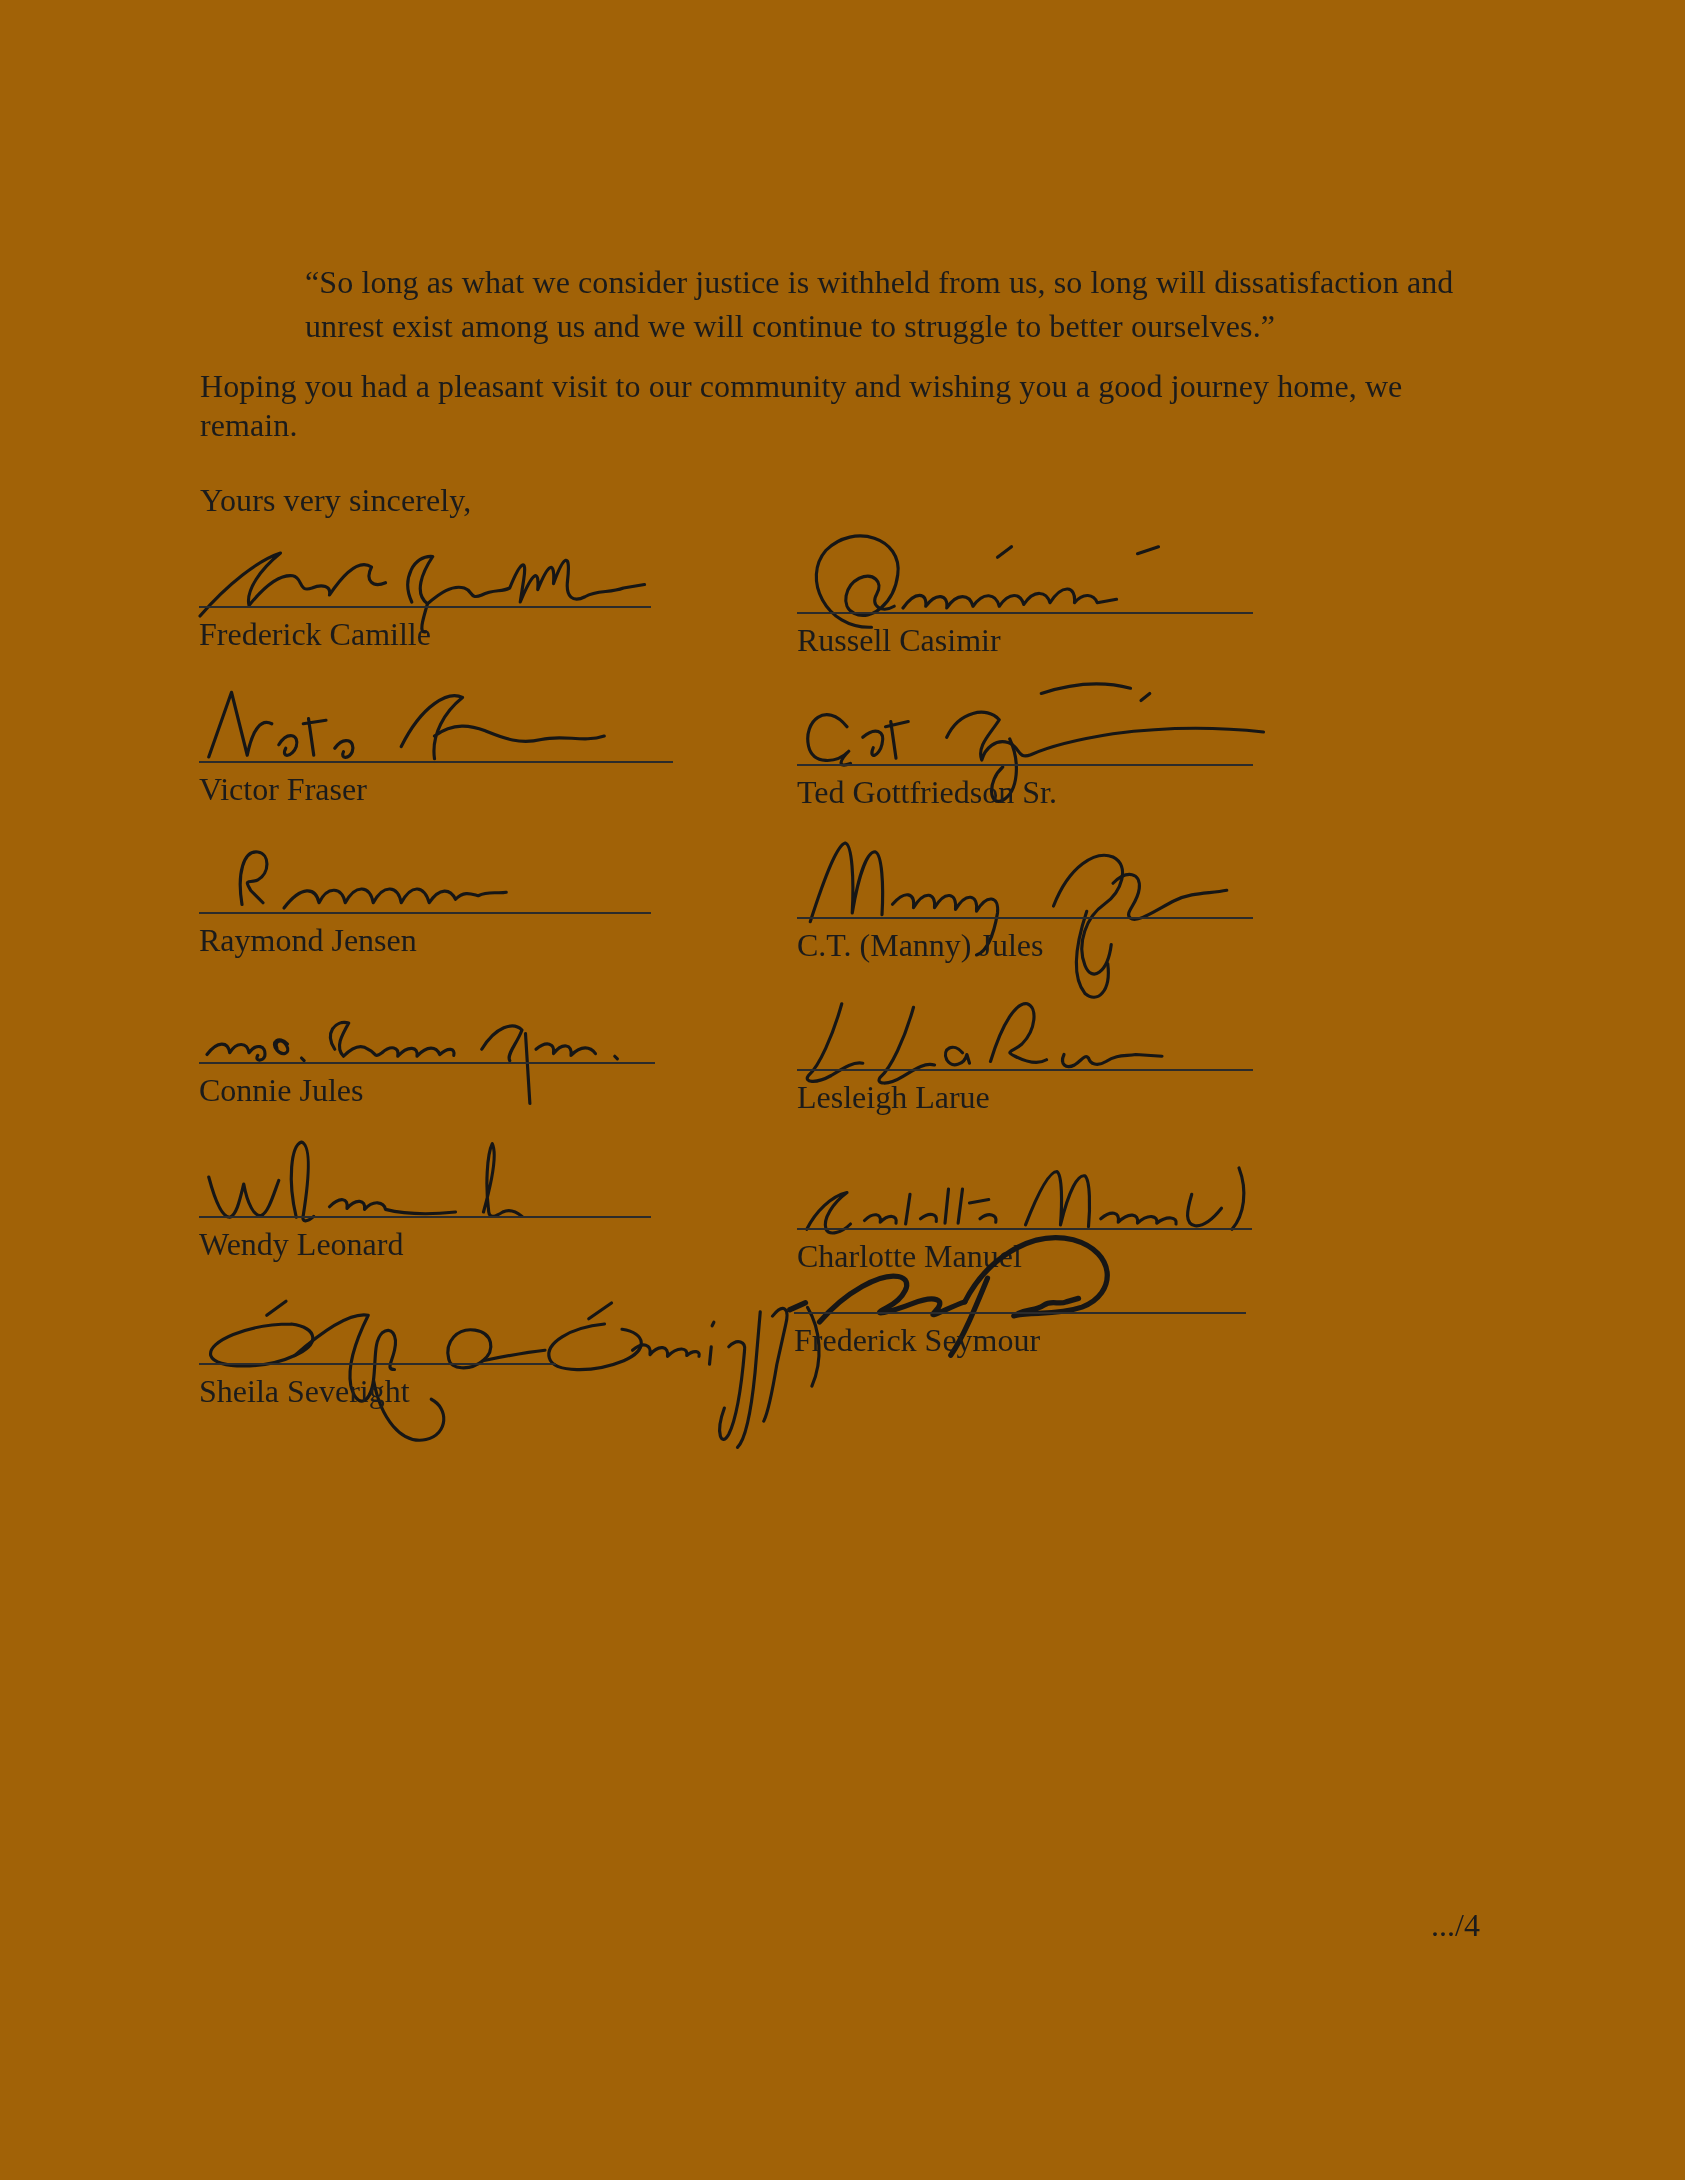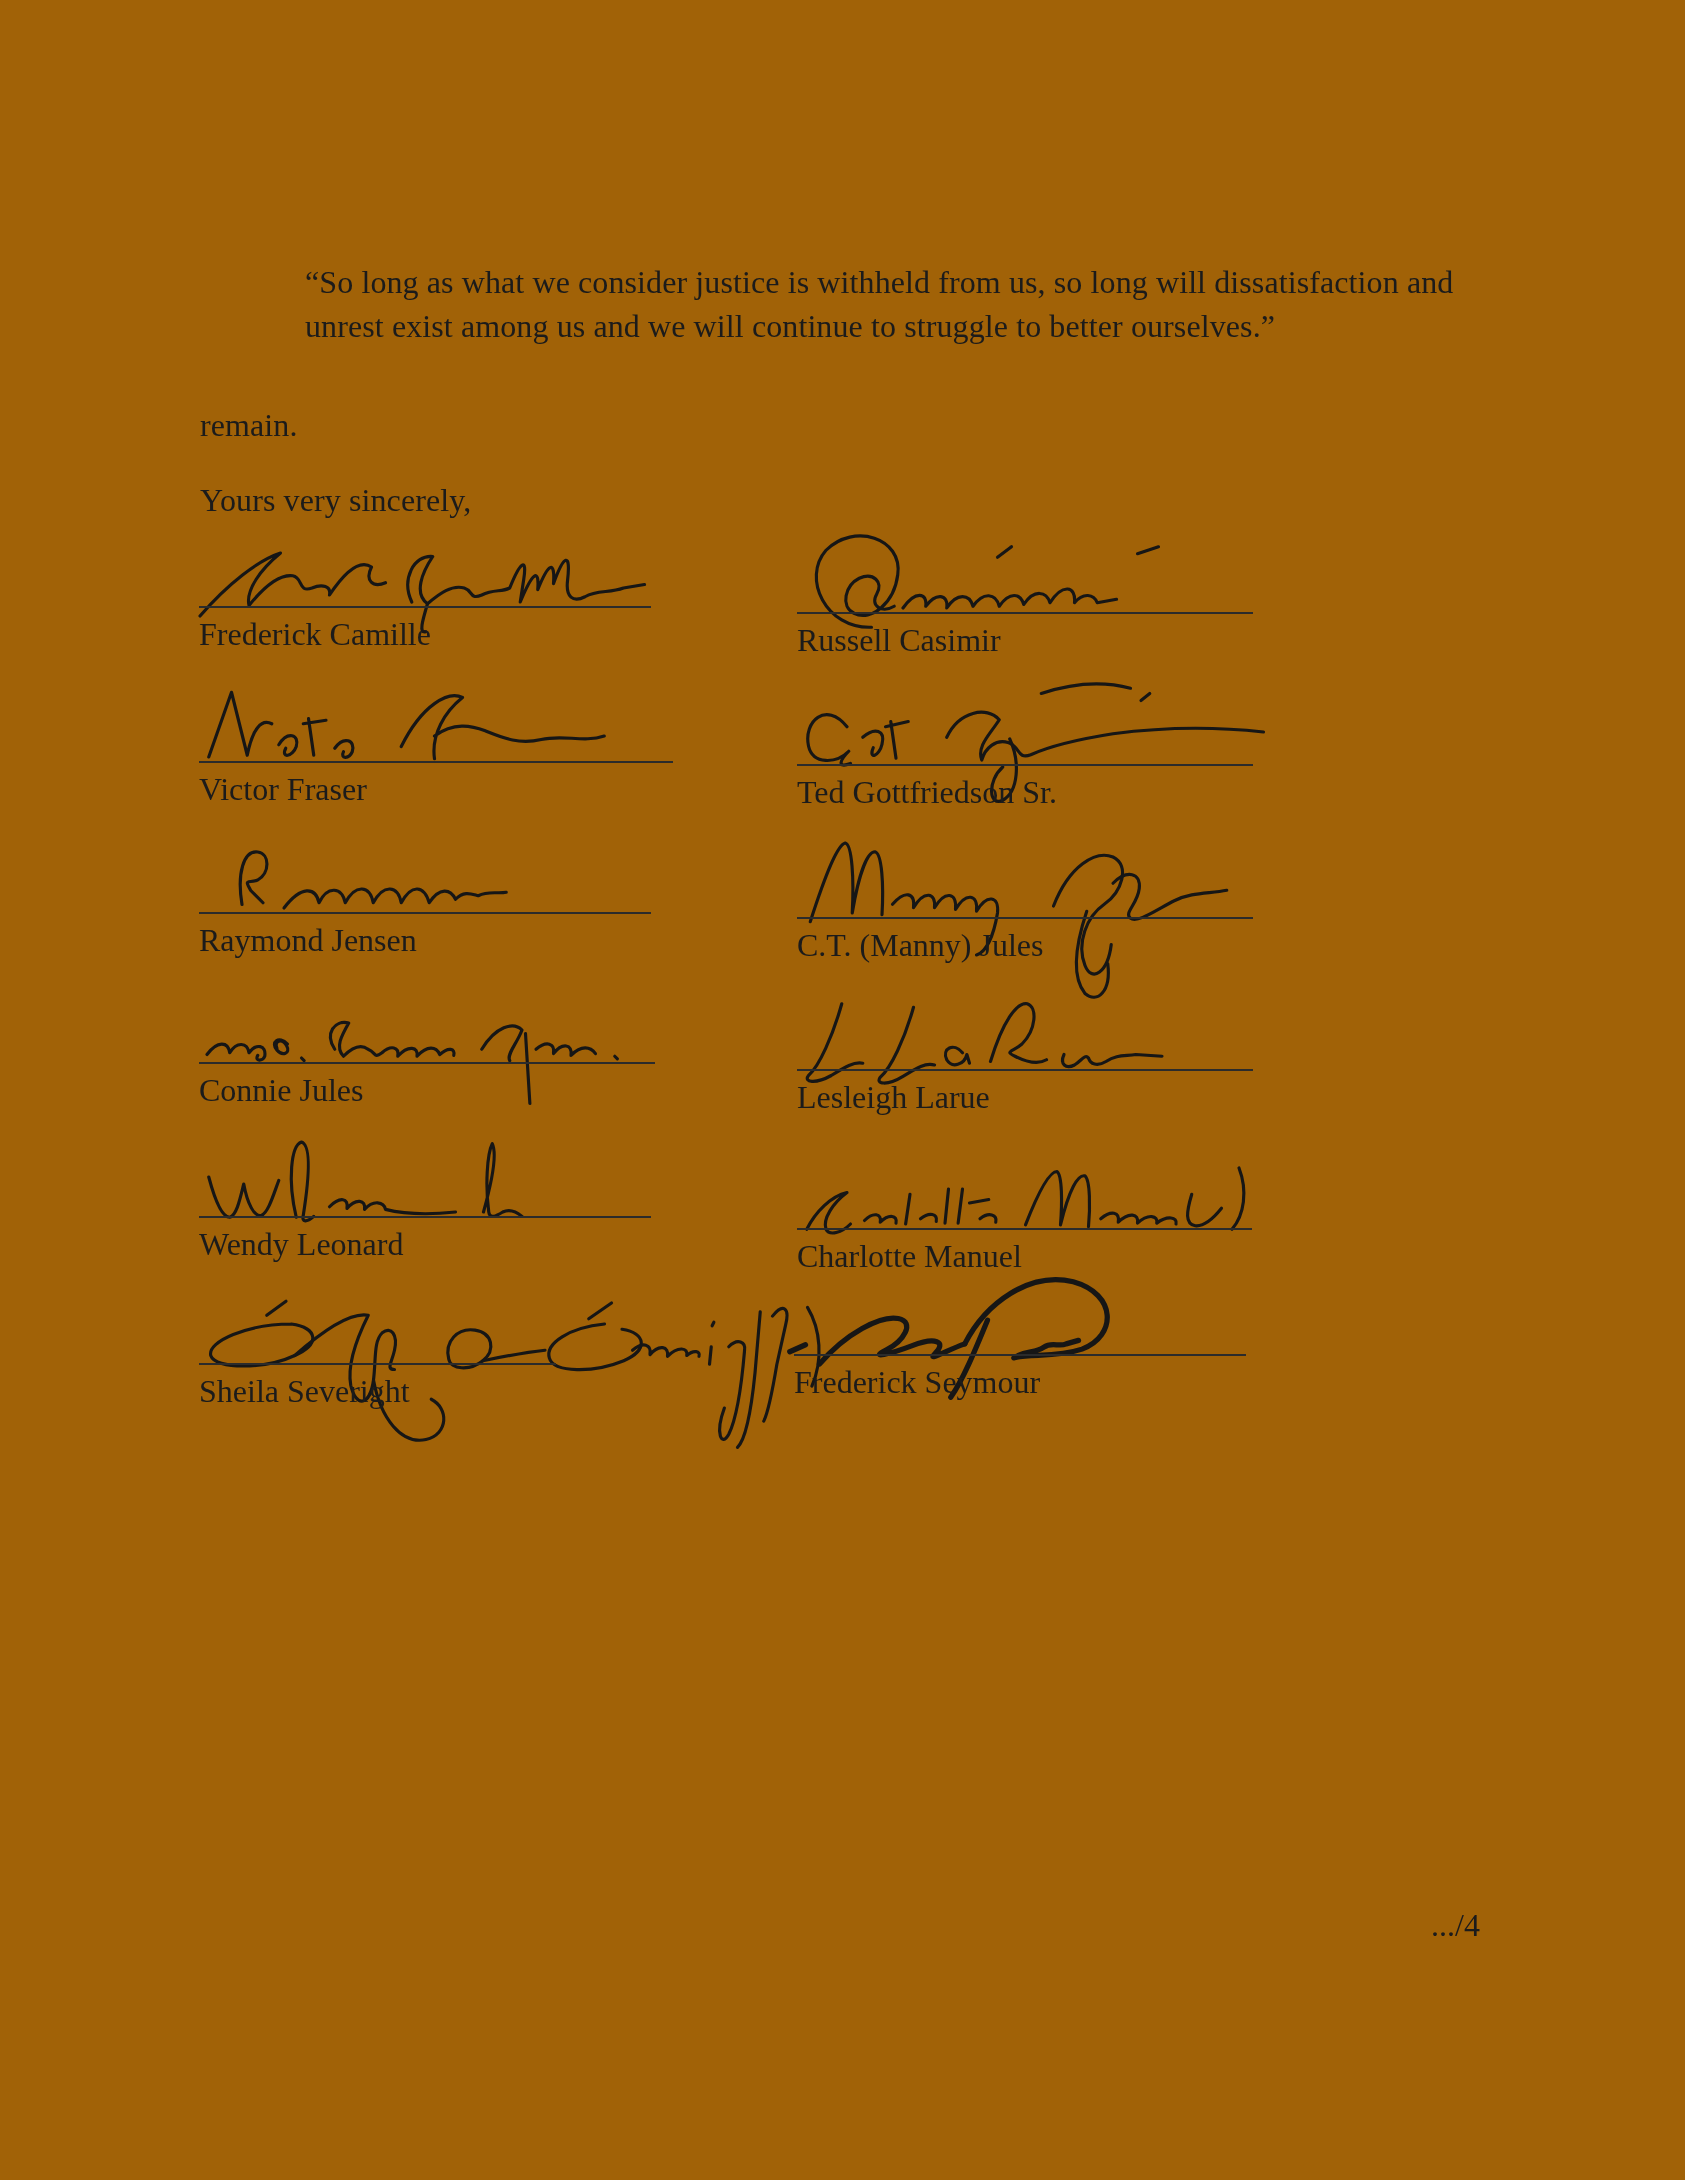--- a/index.html
+++ b/index.html
@@ -39,20 +39,21 @@
   .pagemark { position:absolute; font-size:32px; }
 </style>
 </head>
 <body>
 
 <div class="page">
 
   <div class="tline" style="left:305px; top:263px;">“So long as what we consider justice is withheld from us, so long will dissatisfaction and</div>
   <div class="tline" style="left:305px; top:307px;text-align:right;">unrest exist among us and we will continue to struggle to better ourselves.”</div>
 
+  <div class="tline" style="left:200px; top:367px;">Hoping you had a pleasant visit to our community and wishing you a good journey home, we</div>
   <div class="tline" style="left:200px; top:406px;">remain.</div>
 
   <div class="tline" style="left:200px; top:481px;">Yours very sincerely,</div>
 
   <div class="sig" style="left:199px; top:606px; width:452px;">
     <svg class="sig-svg" width="492" height="140" viewBox="0 0 560 160">
       <path d="M8,112 C40,75 75,48 100,40 C78,58 60,82 64,100 C80,80 98,64 114,66 C126,68 120,86 136,80 C148,75 158,78 156,88 C176,58 192,48 204,56 C196,72 206,80 220,74"></path>
       <path d="M250,96 C238,70 252,42 274,44 C262,62 252,86 268,98 C282,86 296,76 310,80 C320,83 316,94 330,88 C344,81 352,85 362,80 C374,50 382,44 378,70 L374,96 C388,62 396,56 394,82 C406,52 414,47 412,75 C424,42 432,38 428,72 C426,90 434,97 448,90 C462,82 476,86 492,80 L516,76"></path>
       <path d="M268,98 C262,118 258,132 266,130"></path>
     </svg>
@@ -184,21 +185,21 @@
       <path d="M592,82 L590,102 M593,58 L595,54"></path>
       <path d="M612,82 C622,72 632,76 630,87 C627,122 622,162 612,182 C604,197 596,182 607,152"></path>
       <path d="M648,42 L642,112 C638,152 632,187 622,197"></path>
       <path d="M662,47 C674,32 682,37 677,57 L667,102 C662,132 657,157 652,167"></path>
       <path d="M702,37 C717,62 720,97 707,127"></path>
     </svg>
     <div class="sig-line"></div>
     <div class="sig-name">Sheila Severight</div>
   </div>
 
-  <div class="sig" style="left:794px; top:1354px; width:452px;">
+  <div class="sig" style="left:794px; top:1312px; width:452px;">
     <svg class="sig-svg thick" width="492" height="140" viewBox="0 0 560 160">
       <path d="M2,98 L20,90"></path>
       <path d="M36,112 C66,77 106,56 126,60 C146,64 132,86 112,96 C92,106 116,101 142,91 C168,81 182,86 168,100 C158,110 182,96 202,89"></path>
       <path d="M202,89 C226,42 276,6 326,18 C376,32 376,80 336,95 C306,105 278,100 258,105 C272,96 282,100 292,93 C302,86 309,93 318,89 L332,85"></path>
       <path d="M228,62 C214,96 200,130 186,150"></path>
     </svg>
     <div class="sig-line"></div>
     <div class="sig-name">Frederick Seymour</div>
   </div>
 

